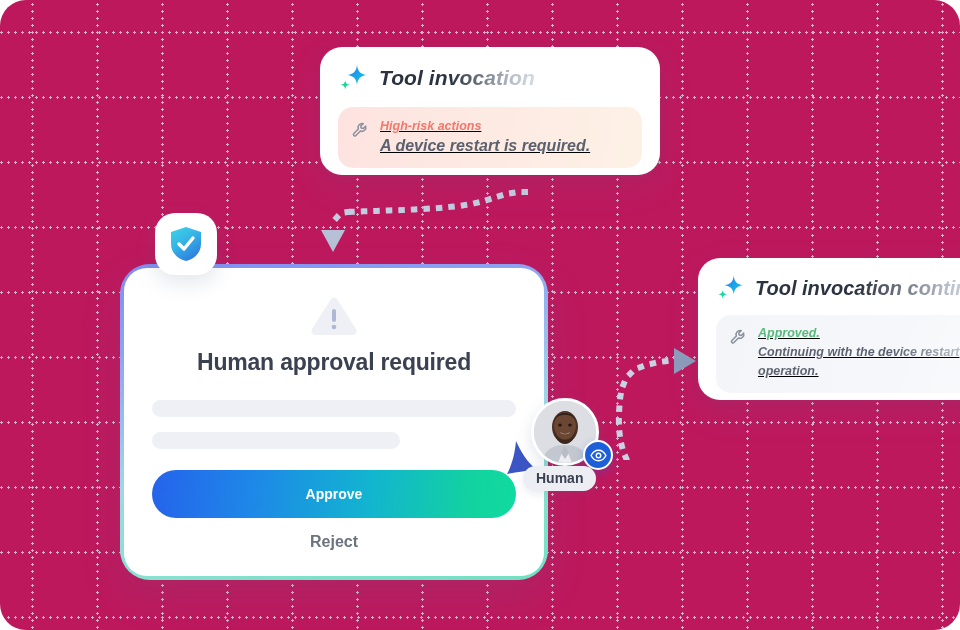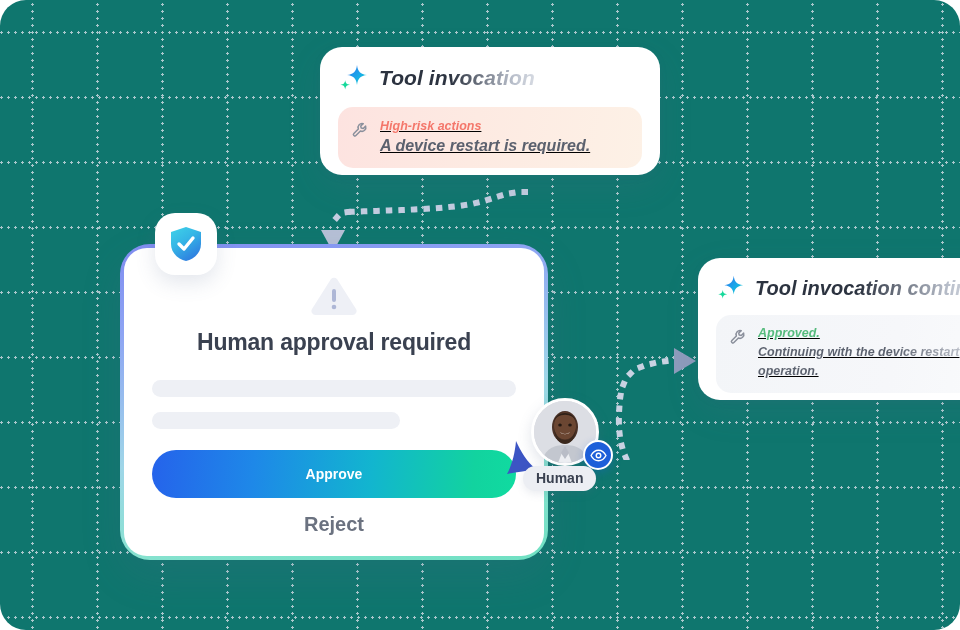--- a/index.html
+++ b/index.html
@@ -5,21 +5,21 @@
   * { box-sizing: border-box; margin: 0; padding: 0; }
   html, body {
     width: 960px; height: 630px;
     background: #ffffff;
     font-family: "Liberation Sans", sans-serif;
     overflow: hidden;
   }
   #canvas {
     position: relative;
     width: 960px; height: 630px;
-    background: #0f766e;
+    background: #be185d;
     border-radius: 26px;
     overflow: hidden;
   }
   
   #grid {
     position: absolute; inset: 0;
     background-image:
       radial-gradient(circle, #dfe3ec 1.2px, transparent 1.3px),
       radial-gradient(circle, #dfe3ec 1.2px, transparent 1.3px);
     background-size: 65px 7px, 7px 65px;
@@ -76,21 +76,21 @@
   }
   #card-cont .note-label { font-size: 12.5px; color: #56bb7d; }
   #card-cont .note-body  {
     font-size: 12.5px; line-height: 1.5; margin-top: 3px; width: 232px;
     background: linear-gradient(90deg,#5b616e 0%, #5b616e 58%, #c9cdd6 92%, #e2e5ea 100%);
     -webkit-background-clip: text; background-clip: text; color: transparent;
   }
 
   
   #approval-wrap {
-    position: absolute; left: 120px; top: 244px; width: 428px; height: 316px;
+    position: absolute; left: 120px; top: 264px; width: 428px; height: 316px;
     border-radius: 30px; padding: 4px;
     background: linear-gradient(168deg,#7f8cf0 0%, #8ea4f3 22%, #9fd6e8 55%, #86e2cf 78%, #6fe0c2 100%);
     box-shadow: 0 16px 40px rgba(90,105,140,.16);
   }
   #approval-card {
     position: relative; width: 100%; height: 100%;
     background: #ffffff; border-radius: 23px;
     padding: 26px 34px 0;
     display: flex; flex-direction: column; align-items: center;
   }
@@ -105,21 +105,21 @@
   .skel-row { width: 364px; display: flex; }
   #approve-btn {
     width: 364px; height: 48px; margin-top: 21px;
     border: none; border-radius: 24px; cursor: pointer;
     background: linear-gradient(95deg,#2563eb 0%, #1e88e8 28%, #12b5cf 60%, #12d39f 88%, #10dba0 100%);
     color: #ffffff; font-size: 14px; font-weight: bold;
     font-family: "Liberation Sans", sans-serif;
   }
   #reject-btn {
     margin-top: 15px; background: none; border: none; cursor: pointer;
-    color: #6b7280; font-size: 20px; font-weight: bold;
+    color: #6b7280; font-size: 16px; font-weight: bold;
     font-family: "Liberation Sans", sans-serif;
   }
 
   
   #shield-badge {
     position: absolute; left: 155px; top: 213px;
     width: 62px; height: 62px; border-radius: 20px;
     background: #ffffff;
     box-shadow: 0 8px 20px rgba(90,105,140,.16);
     display: flex; align-items: center; justify-content: center;

